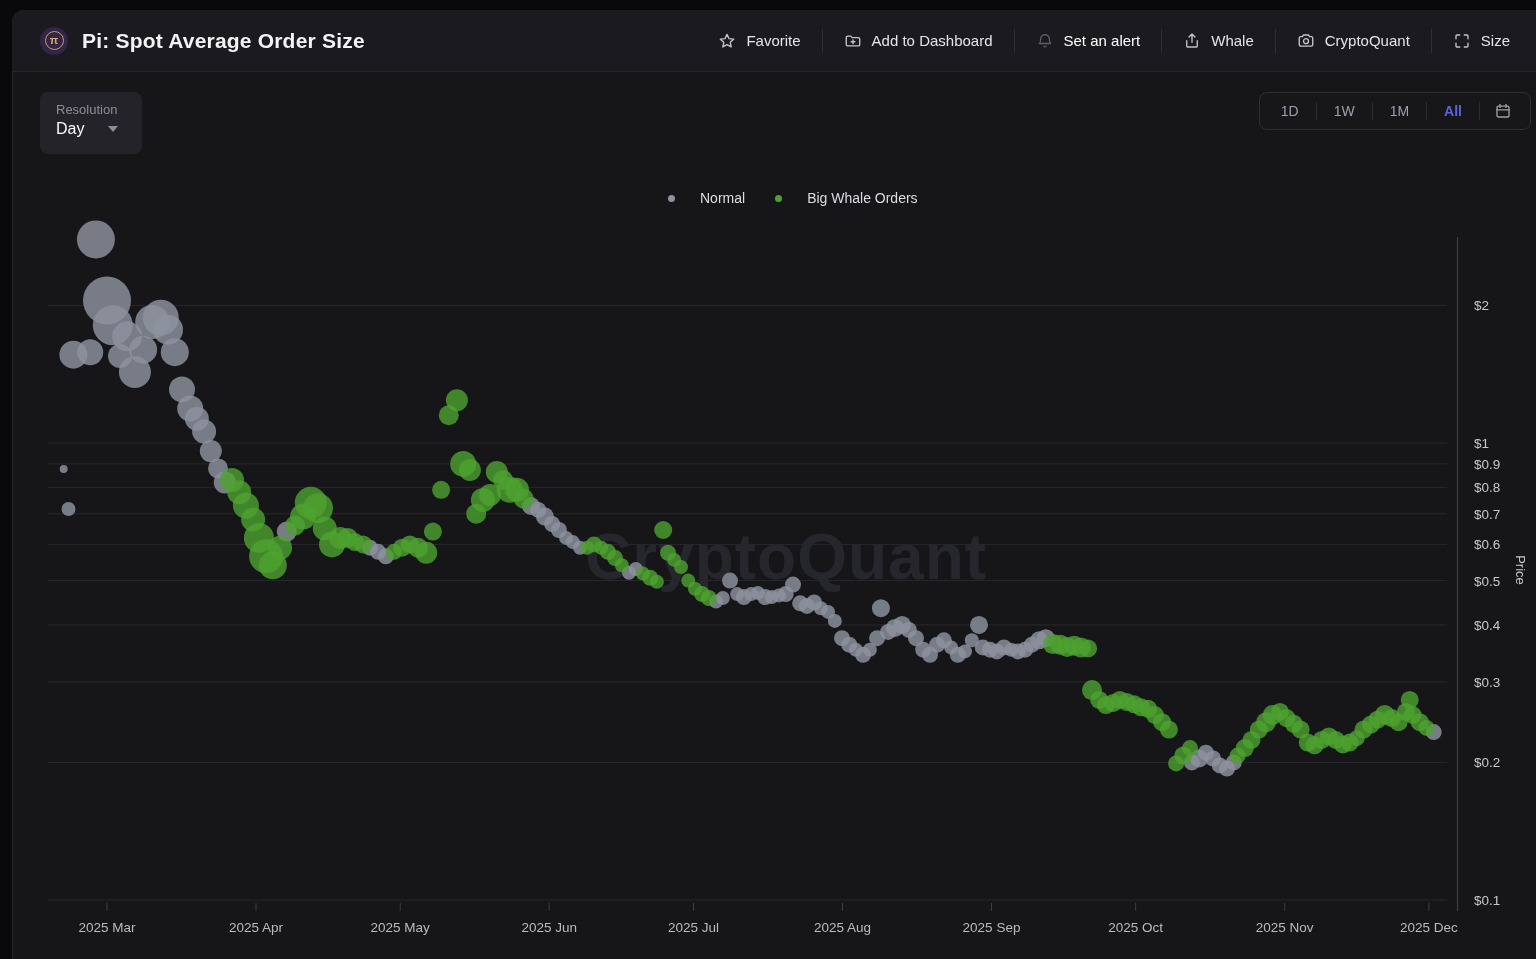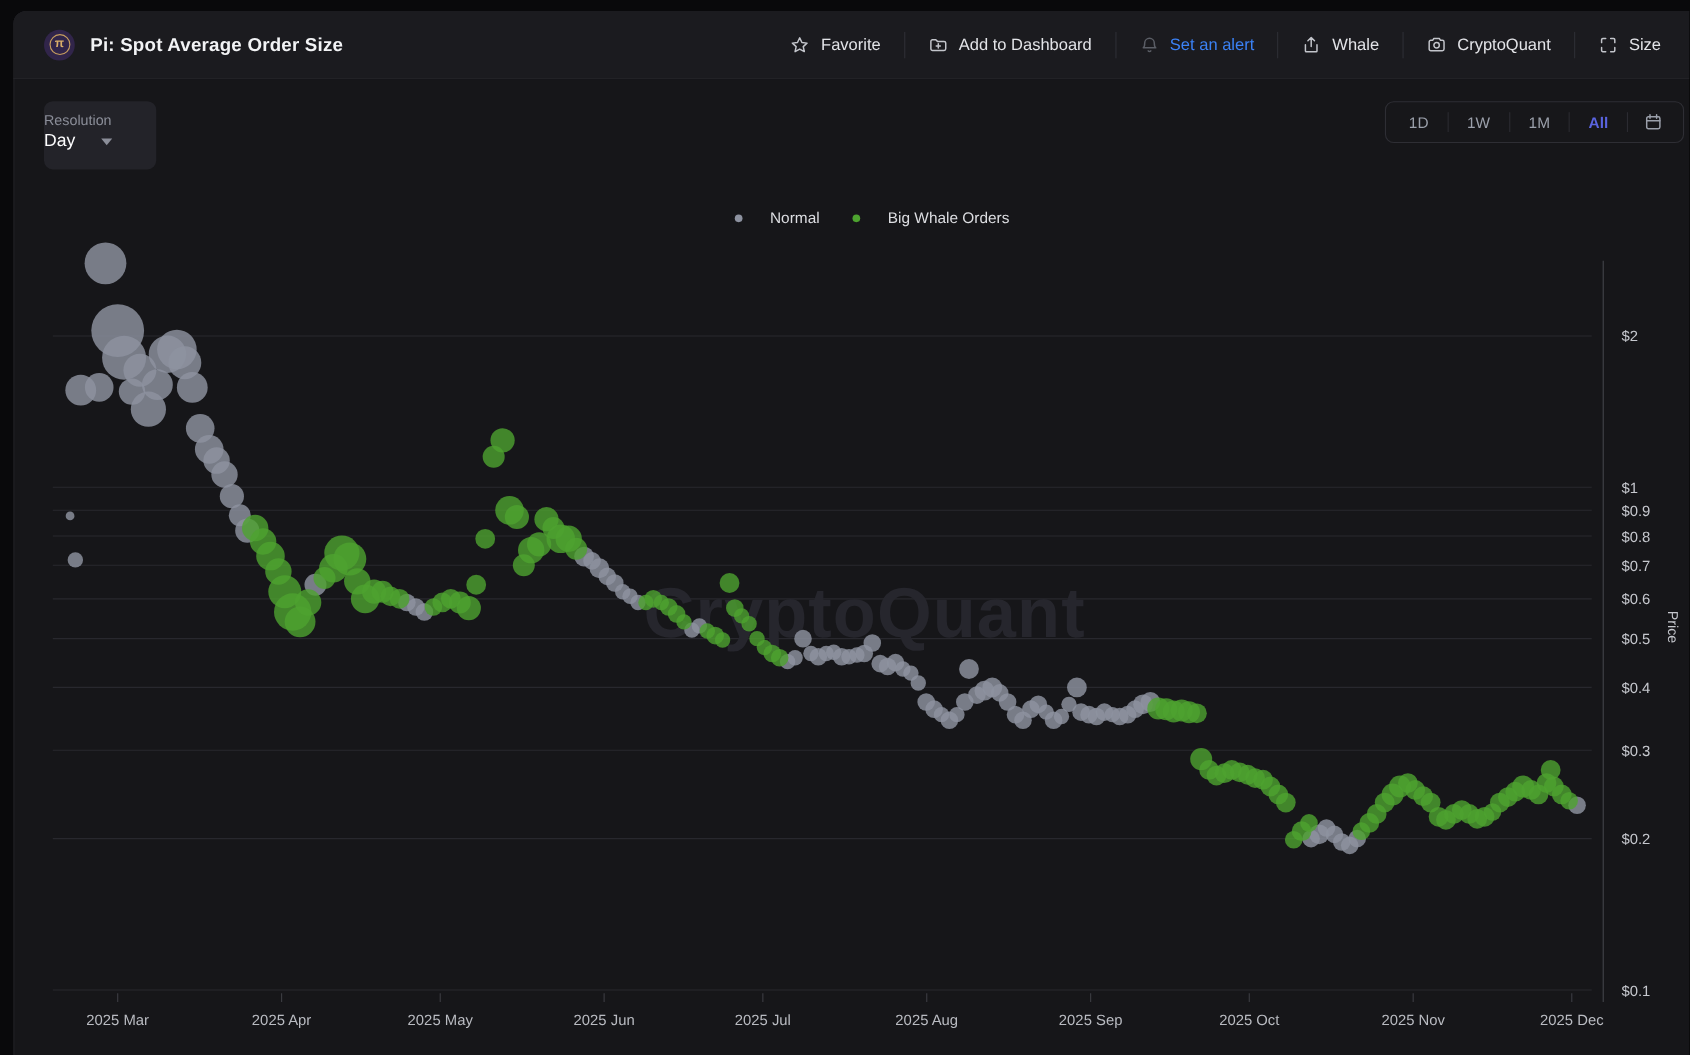--- a/index.html
+++ b/index.html
@@ -13,32 +13,32 @@
   .chrome { position:absolute; left:12px; top:10px; right:0; bottom:0; z-index:2; pointer-events:none; }
   .chrome * { pointer-events:auto; }
 
   
   .hdr { height:62px; display:flex; align-items:center; justify-content:space-between;
          padding:0 26px 0 28px; border-bottom:1px solid #242428; background:#1b1b1f; border-radius:12px 0 0 0; }
   .hdr-left { display:flex; align-items:center; gap:14px; }
   .pi-logo { width:28px; height:28px; border-radius:50%; background:#31254a; display:flex; align-items:center; justify-content:center; }
   .pi-ring { width:19px; height:19px; border-radius:50%; border:1.4px solid #c79e5f; color:#d9ad69;
              font-size:11px; line-height:16px; text-align:center; font-weight:bold; }
-  .title { font-size:17px; font-weight:600; color:#f2f3f5; letter-spacing:.2px; }
+  .title { font-size:21px; font-weight:600; color:#f2f3f5; letter-spacing:.2px; }
   .hdr-right { display:flex; align-items:center; }
   .hbtn { background:none; border:0; cursor:pointer; display:flex; align-items:center; gap:10px;
           color:#e3e4e8; font-family:inherit; font-size:15px; }
   .hbtn .icon { display:flex; color:#c3c5cb; }
-  .hbtn.disabled { color:#3b82f6; }
+  .hbtn.disabled { color:#ffffff; }
   .hbtn.disabled .icon { color:#5b5e66; }
   .hsep { width:1px; height:24px; background:#2e2f35; margin:0 21px; }
 
   
   .res-box { position:absolute; left:28px; top:82px; width:102px; height:62px; background:#232329;
-             border-radius:8px; padding:10px 0; cursor:pointer; }
+             border-radius:8px; padding:10px 16px; cursor:pointer; }
   .res-label { font-size:13px; color:#8b8e99; }
   .res-value { display:flex; align-items:center; gap:24px; font-size:16px; color:#fdfdfe; margin-top:3px; }
   .caret { width:0; height:0; border-left:5px solid transparent; border-right:5px solid transparent;
            border-top:6px solid #8b8e99; }
   .range-box { position:absolute; right:5px; top:82px; height:38px; display:flex; align-items:center;
                border:1px solid #2e2e34; border-radius:8px; background:#17171a; padding:0 4px; }
   .range-btn { background:none; border:0; cursor:pointer; font-family:inherit; font-size:14px;
                color:#9ba0ab; padding:0 17px; height:100%; display:flex; align-items:center; }
   .range-btn.active { color:#5a64e0; font-weight:600; }
   .range-btn.cal { color:#9ba0ab; padding:0 14px; }

